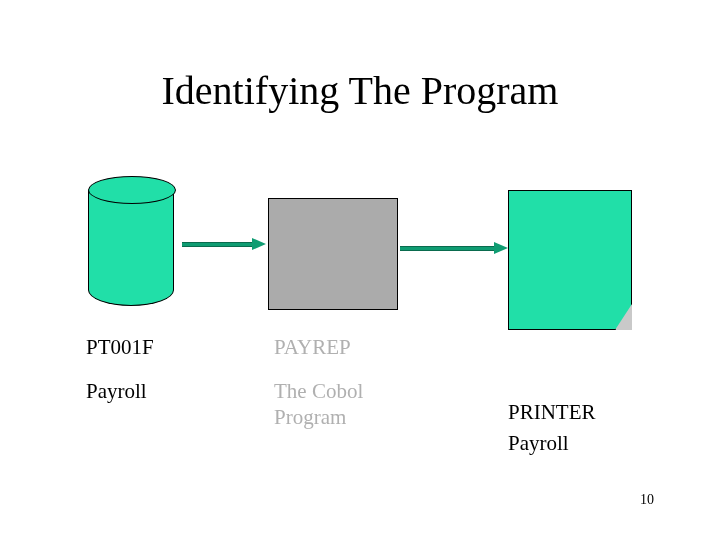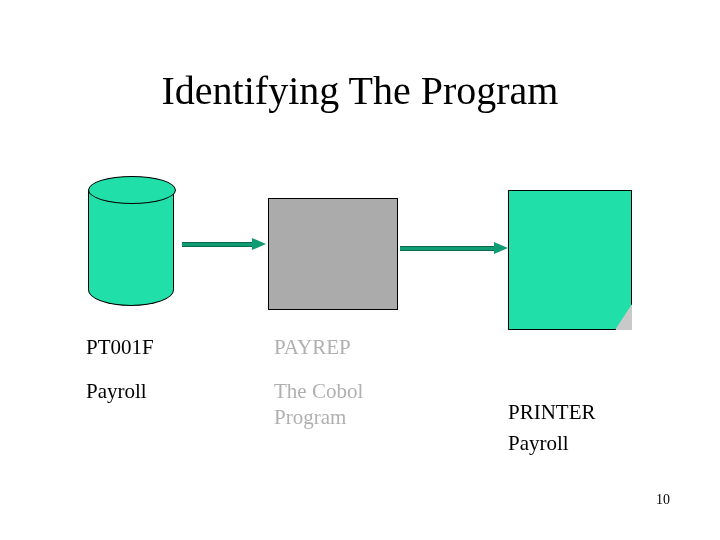--- a/index.html
+++ b/index.html
@@ -163,21 +163,21 @@
   #label-cobol-program { left: 274px; top: 378px; width: 130px; }
   #label-printer-file  { left: 508px; top: 358px; width: 150px; margin-top: 41px; }
   #label-payroll-report { left: 508px; top: 430px; width: 150px; }
 
   
   .page-number {
     position: absolute;
     left: 640px;
     top: 492px;
     width: 30px;
-    text-align: right;
+    text-align: left;
     font-size: 14px;
     color: #000000;
     font-family: "Liberation Serif", serif;
   }
 </style>
 </head>
 <body>
 
 <div class="slide">
 

